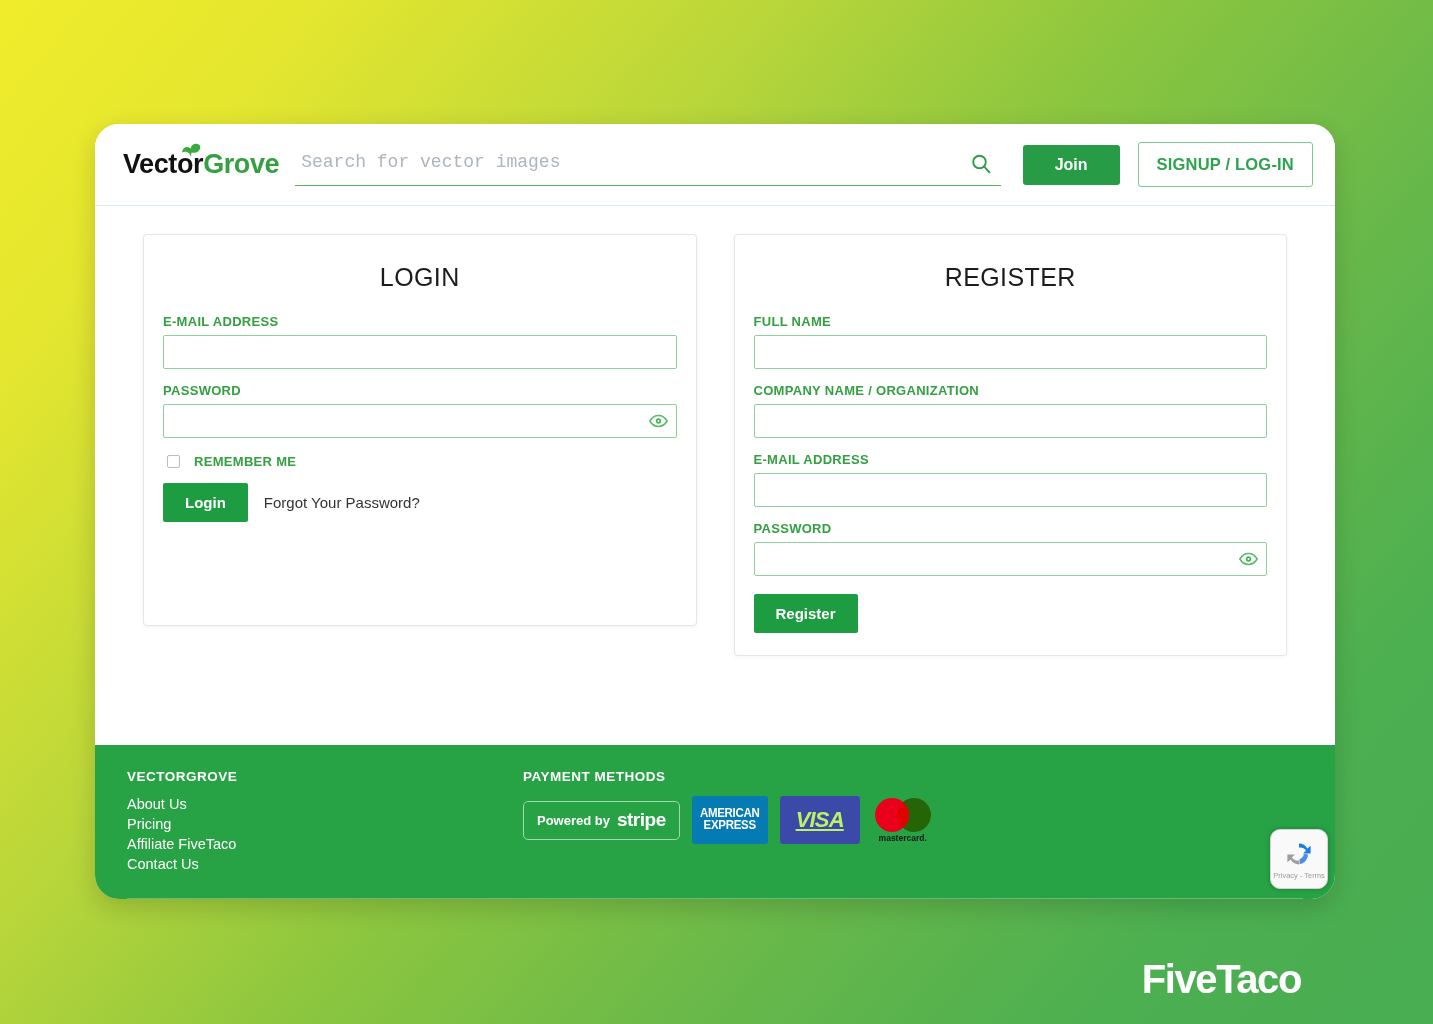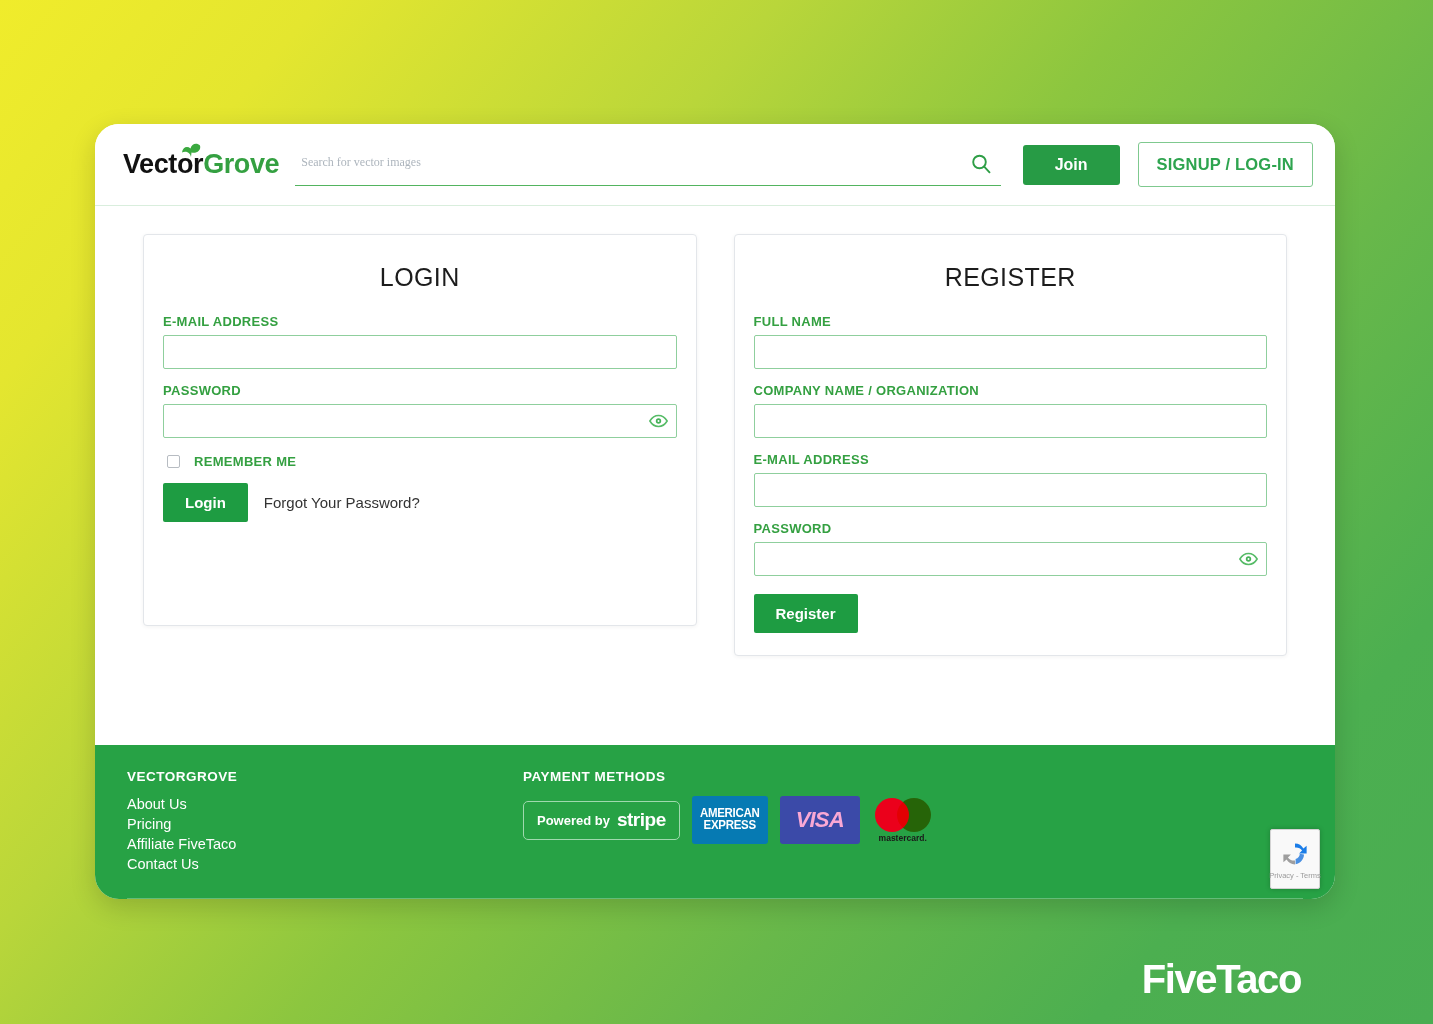--- a/index.html
+++ b/index.html
@@ -71,25 +71,25 @@
     align-items: center;
     border-bottom: 1px solid #52b45f;
     height: 42px;
     margin-right: 22px;
     max-width: 768px;
   }
   .search-input {
     flex: 1 1 auto;
     border: none;
     outline: none;
-    font-size: 12px;
+    font-size: 18px;
     color: #0f766e;
     background: transparent;
     padding: 0 6px 4px 6px;
-    font-family: Liberation Serif, serif;
+    font-family: Liberation Mono, monospace;
   }
   .search-input::placeholder { color: #adb5bd; }
   .search-btn {
     background: none;
     border: none;
     cursor: pointer;
     padding: 0 8px;
     display: flex;
     align-items: center;
   }
@@ -286,25 +286,26 @@
     transform: scaleY(1.12);
   }
 
   .pay-visa {
     width: 80px; height: 48px;
     background: #3b4aa8;
     border-radius: 3px;
     display: flex; align-items: center; justify-content: center;
   }
   .pay-visa span {
-    color: #f9a8d4;
+    color: #bef264;
     font-size: 22px;
     font-weight: bold;
     font-style: italic;
     letter-spacing: -0.8px;
+    text-decoration: underline;
   }
 
   .pay-mc {
     width: 62px; height: 48px;
     display: flex; flex-direction: column;
     align-items: center; justify-content: center;
   }
   .mc-circles { position: relative; width: 56px; height: 34px; }
   .mc-circles i {
     position: absolute; top: 0;
@@ -323,25 +324,25 @@
     font-size: 14px;
     color: #ffffff;
     padding: 15px 0 18px 0;
   }
 
   
   .recaptcha {
     position: absolute;
     left: 1270px;
     top: 829px;
-    width: 50px;
+    width: 58px;
     height: 60px;
     background: #f9f9f9;
     border: 1px solid #d3d3d3;
-    border-radius: 2px;
+    border-radius: 10px;
     box-shadow: 0 0 5px rgba(0,0,0,0.22);
     display: flex;
     flex-direction: column;
     align-items: center;
     justify-content: center;
     z-index: 40;
   }
   .recaptcha .rc-text {
     font-size: 7.5px;
     color: #9b9b9b;

